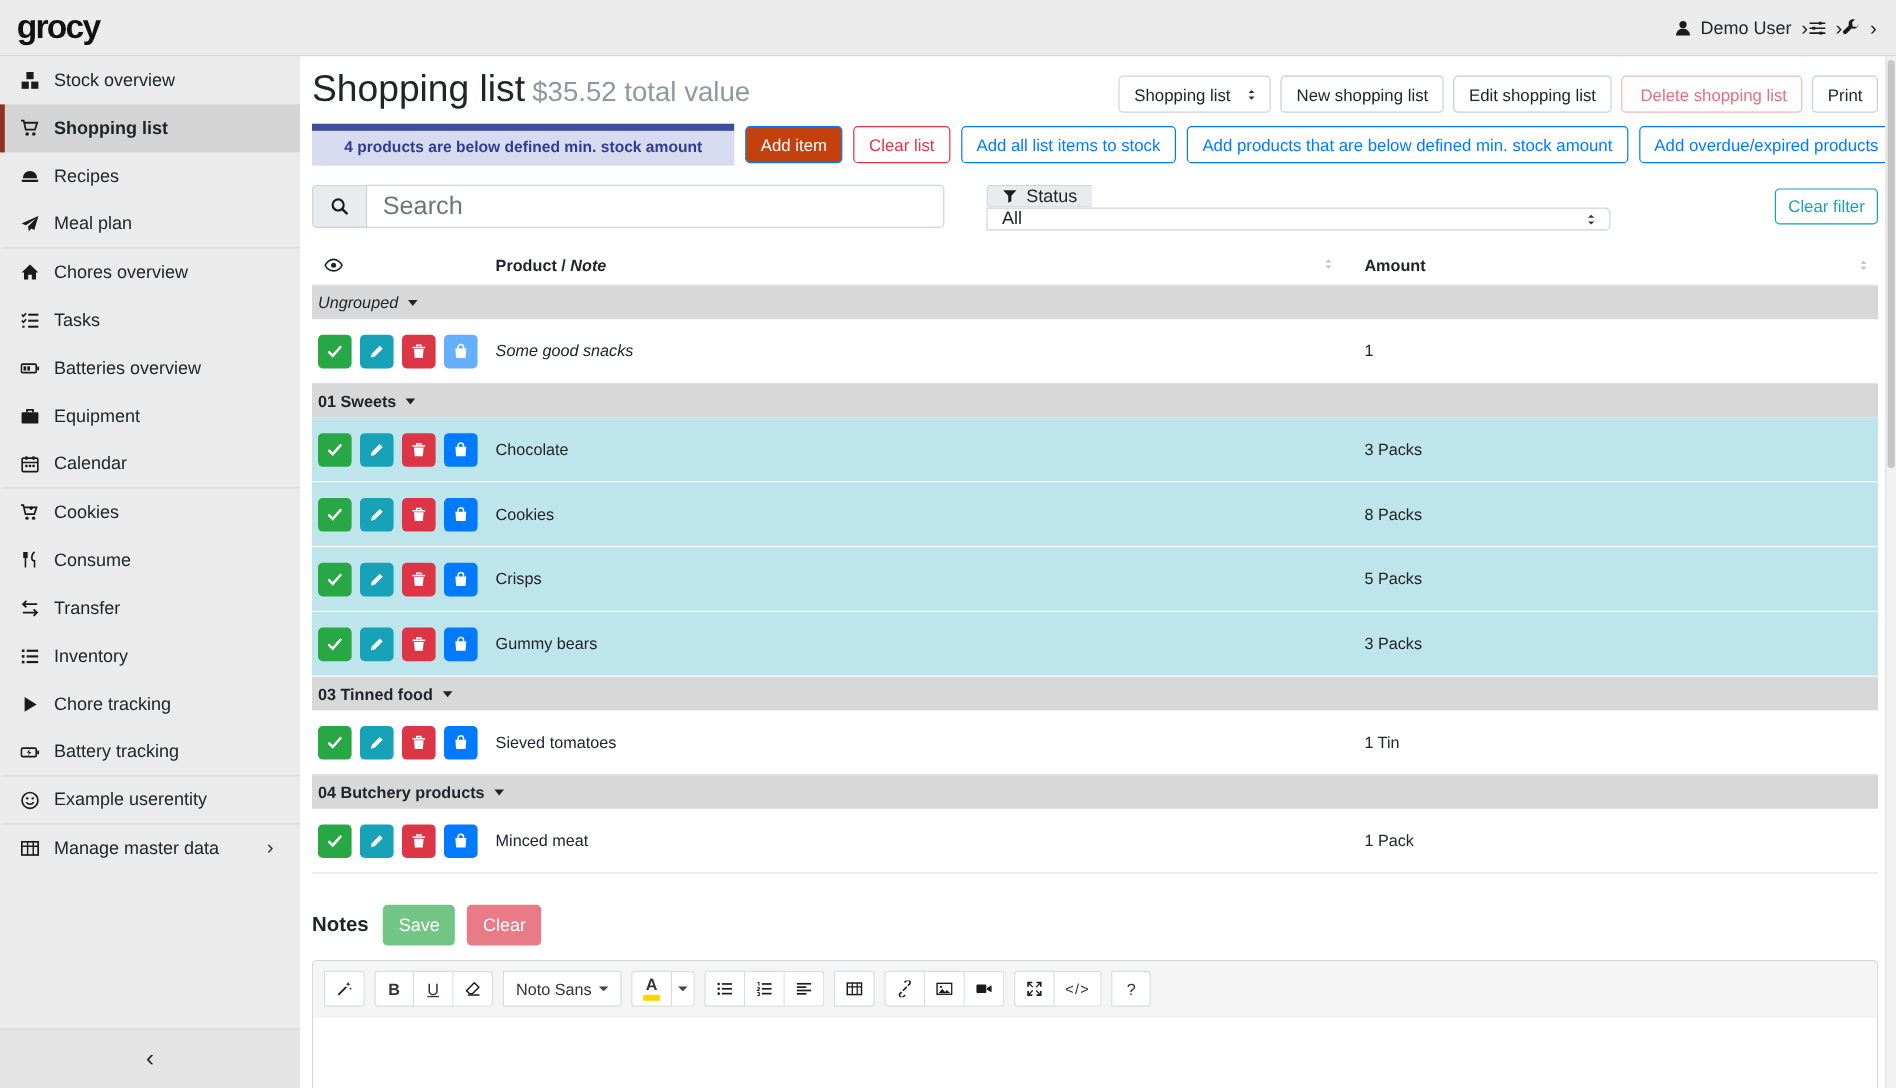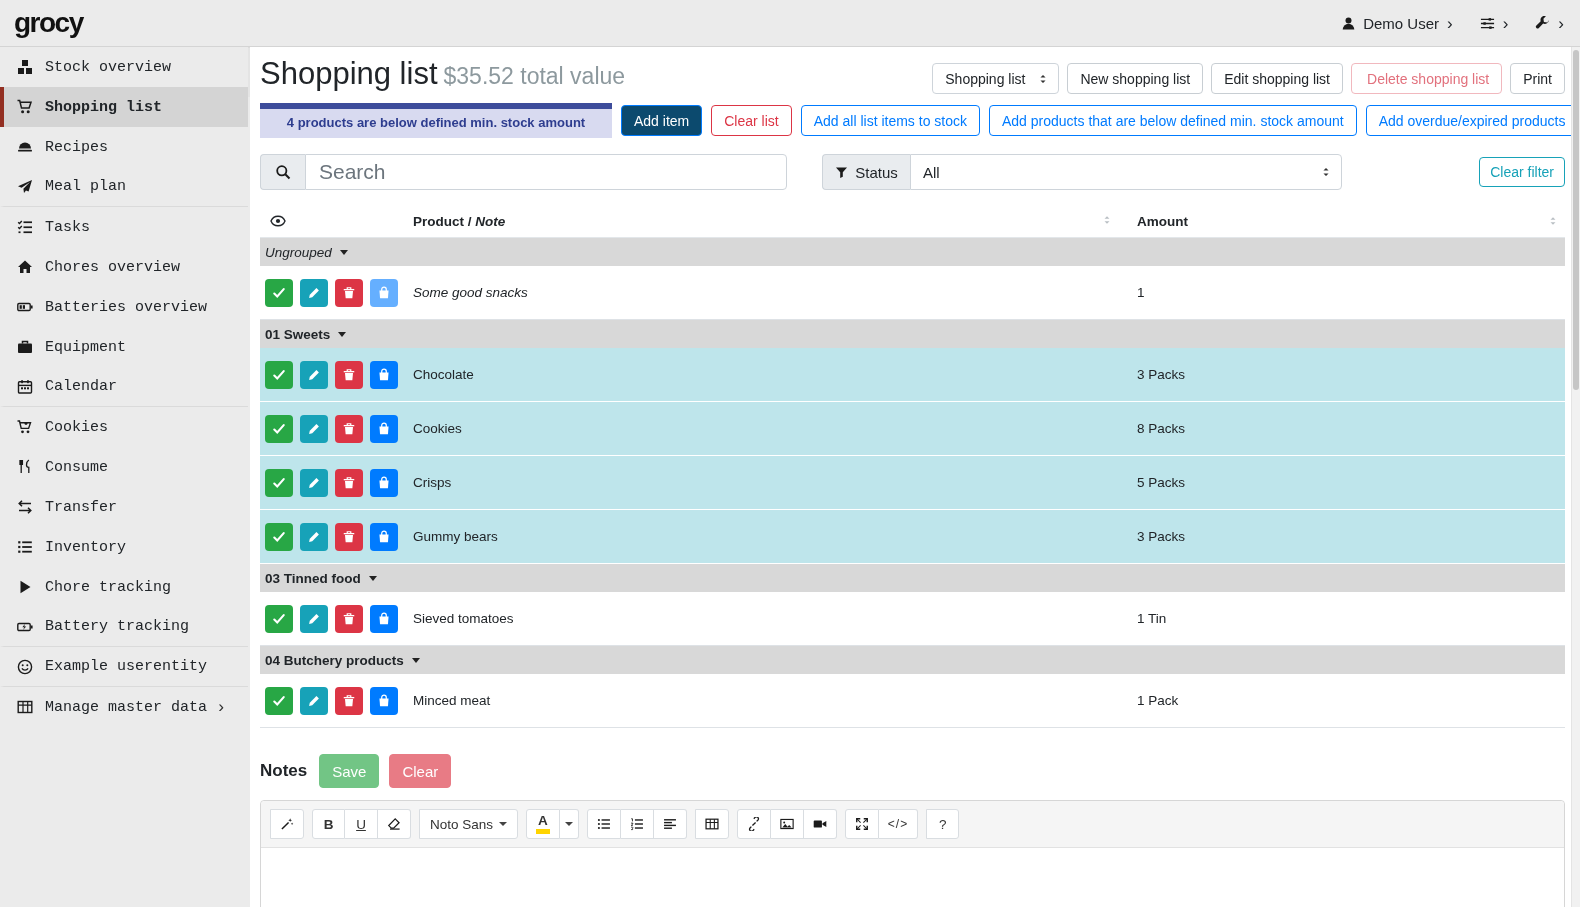--- a/index.html
+++ b/index.html
@@ -3,70 +3,70 @@
 <meta charset="utf-8">
 <style>
   * { margin:0; padding:0; box-sizing:border-box; }
   html,body { width:1580px; height:907px; overflow:hidden; }
   body { font-family:"Liberation Sans","DejaVu Sans",sans-serif; font-size:14px; color:#212529; background:#fff; }
   .app { display:flex; flex-direction:column; height:907px; }
 
   
   .topbar { height:47px; background:#ebebeb; border-bottom:1px solid #d4d4d4; display:flex; align-items:center; justify-content:space-between; padding:0 16px 0 14px; flex:0 0 auto; }
   .logo { font-size:28px; font-weight:800; letter-spacing:-1.5px; color:#111; cursor:pointer; }
-  .top-right { display:flex; gap:27px; }
+  .top-right { display:flex; }
   .top-item { display:flex; align-items:center; gap:7px; font-size:15px; cursor:pointer; }
   .chev { font-size:17px; line-height:1; color:#212529; margin-left:1px; }
   .tic { display:inline-flex; align-items:center; justify-content:center; font-size:15px; color:#1b1b1b; }
 
   
   .layout { flex:1; display:flex; min-height:0; }
 
   
-  .sidebar { width:250px; background:#ebebeb; flex:0 0 auto; display:flex; flex-direction:row;font-family:Liberation Mono, monospace; }
+  .sidebar { width:250px; background:#ebebeb; flex:0 0 auto; display:flex; flex-direction:column; }
   .side-items { flex:1; }
   .side-item { height:40px; display:flex; align-items:center; padding:0 10px; gap:9px; font-size:15px; cursor:pointer; border-left:4px solid transparent; }
   .side-item.active { background:#d4d4d4; border-left-color:#932f22; font-weight:700; }
   .side-item.divider { border-bottom:1px solid #dadada; }
   .side-ic { width:22px; font-size:16px; color:#1b1b1b; display:flex; justify-content:center; flex:0 0 auto; }
   .side-label { flex:1; white-space:nowrap; }
   .side-chevron { font-size:17px; color:#333; padding-right:12px; }
   .sidebar-collapse { height:50px; display:flex; align-items:center; justify-content:center; font-size:20px; color:#222; cursor:pointer; background:#e4e4e4; border-top:1px solid #dcdcdc; }
 
   
   .main { flex:1; background:#fff; padding:6px 6px 0 10px; overflow:hidden; min-width:0; }
 
   .page-head { display:flex; justify-content:space-between; align-items:flex-start; margin-top:2px; }
   h1 { font-size:31px; font-weight:500; line-height:1.25; }
   .subtitle { font-size:23px; color:#8d999e; font-weight:400; margin-left:6px; }
   .head-actions { display:flex; gap:8px; align-items:center; margin-top:8px; }
 
   .btn { height:31px; padding:0 12px; border-radius:4px; font-size:14px; background:#fff; border:1px solid #c8ced3; color:#212529; cursor:pointer; font-family:inherit; white-space:nowrap; }
   .btn-delete { color:#e2717d; border-color:#f1b8be;padding-left:15px; }
-  .btn-primary { background:#0c4a6e; border-color:#007bff; color:#fff; }
+  .btn-primary { background:#c2410c; border-color:#007bff; color:#fff; }
   .btn-outline-danger { color:#dc3545; border-color:#dc3545; }
   .btn-outline-primary { color:#007bff; border-color:#007bff; }
   .btn-outline-info { color:#17a2b8; border-color:#17a2b8; }
 
   .select { border:1px solid #ced4da; height:31px; border-radius:4px; display:flex; align-items:center; padding:0 9px 0 12px; gap:12px; background:#fff; font-size:14px; cursor:pointer; }
   .sel-caret { font-size:12px; color:#333; }
 
   .actions-row { display:flex; align-items:center; gap:9px; margin-top:9px; }
   .min-stock-banner { width:352px; height:35px; background:#d8daf0; position:relative; overflow:hidden; flex:0 0 auto; cursor:pointer; }
   .banner-bar { position:absolute; top:0; left:0; right:0; height:6px; background:#3d4c9b; }
   .banner-text { padding-top:12px; text-align:center; font-size:13px; font-weight:700; color:#2e3d8f; }
 
   .filter-row { margin-top:16px; display:flex; align-items:center; }
   .input-group { display:flex; height:36px; }
   .search-group { width:527px; }
   .ig-prepend { width:45px; background:#e9ecef; border:1px solid #ced4da; border-right:none; border-radius:4px 0 0 4px; display:flex; align-items:center; justify-content:center; color:#495057; }
   .ig-prepend .tic { font-size:16px; }
   .form-input { flex:1; border:1px solid #ced4da; border-radius:0 4px 4px 0; padding:0 13px; font-size:21px; color:#495057; outline:none; font-family:inherit; min-width:0; }
   .form-input::placeholder { color:#6c757d; }
-  .status-group { width:520px; margin-left:35px; }
+  .status-group { width:520px; margin-left:35px;flex-direction:column; }
   .status-prepend { width:88px; gap:7px; font-size:15px; color:#212529; }
   .status-prepend .tic { font-size:13px; }
   .select.grow { flex:1; height:36px; font-size:15px; justify-content:space-between; border-radius:0 4px 4px 0; border-left:1px solid #ced4da; }
   .clear-filter { margin-left:auto; height:30px; padding:0 10px; }
 
   
   .table { margin-top:15px; font-size:13.5px; }
   .thead { display:flex; align-items:center; height:33px; border-bottom:1px solid #e3e7ea; font-weight:700; }
   .c-actions { width:150px; padding-left:6px; display:flex; align-items:center; gap:7px; flex:0 0 auto; }
   .c-product { flex:1; display:flex; justify-content:space-between; align-items:flex-start; padding:0 22px 0 3px; min-width:0; }
@@ -191,37 +191,37 @@
             <span class="side-ic">
               <svg class="ic" viewBox="0 0 16 16" aria-hidden="true">
                 <path d="M15 1 1 7.2l3.6 1.6L13 3 6.4 9.8 7 14l2-2.6 2.6 1.2z" fill="currentColor"></path>
               </svg>
             </span>
             <span class="side-label">Meal plan</span>
           </div>
           <div class="side-item">
             <span class="side-ic">
               <svg class="ic" viewBox="0 0 16 16" aria-hidden="true">
+                <path d="M8 1.5 15 8h-2v6H9.5v-4h-3v4H3V8H1z" fill="currentColor"></path>
+              </svg>
+            </span>
+            <span class="side-label">Chores overview</span>
+          </div>
+          <div class="side-item">
+            <span class="side-ic">
+              <svg class="ic" viewBox="0 0 16 16" aria-hidden="true">
                 <path d="M1.2 3.2l1.3 1.3L4.8 2" fill="none" stroke="currentColor" stroke-width="1.4"></path>
                 <rect x="6.5" y="2.4" width="8.5" height="1.7" fill="currentColor"></rect>
                 <path d="M1.2 8.2l1.3 1.3L4.8 7" fill="none" stroke="currentColor" stroke-width="1.4"></path>
                 <rect x="6.5" y="7.4" width="8.5" height="1.7" fill="currentColor"></rect>
                 <rect x="1.5" y="12.4" width="2" height="1.7" fill="currentColor"></rect>
                 <rect x="6.5" y="12.4" width="8.5" height="1.7" fill="currentColor"></rect>
               </svg>
             </span>
             <span class="side-label">Tasks</span>
-          </div>
-          <div class="side-item">
-            <span class="side-ic">
-              <svg class="ic" viewBox="0 0 16 16" aria-hidden="true">
-                <path d="M8 1.5 15 8h-2v6H9.5v-4h-3v4H3V8H1z" fill="currentColor"></path>
-              </svg>
-            </span>
-            <span class="side-label">Chores overview</span>
           </div>
           <div class="side-item">
             <span class="side-ic">
               <svg class="ic" viewBox="0 0 16 16" aria-hidden="true">
                 <rect x="0.8" y="4.5" width="12.4" height="7" rx="1.2" fill="none" stroke="currentColor" stroke-width="1.4"></rect>
                 <rect x="14" y="6.5" width="1.6" height="3" fill="currentColor"></rect>
                 <rect x="2.6" y="6.2" width="2.2" height="3.6" fill="currentColor"></rect>
                 <rect x="5.8" y="6.2" width="2.2" height="3.6" fill="currentColor"></rect>
               </svg>
             </span>

